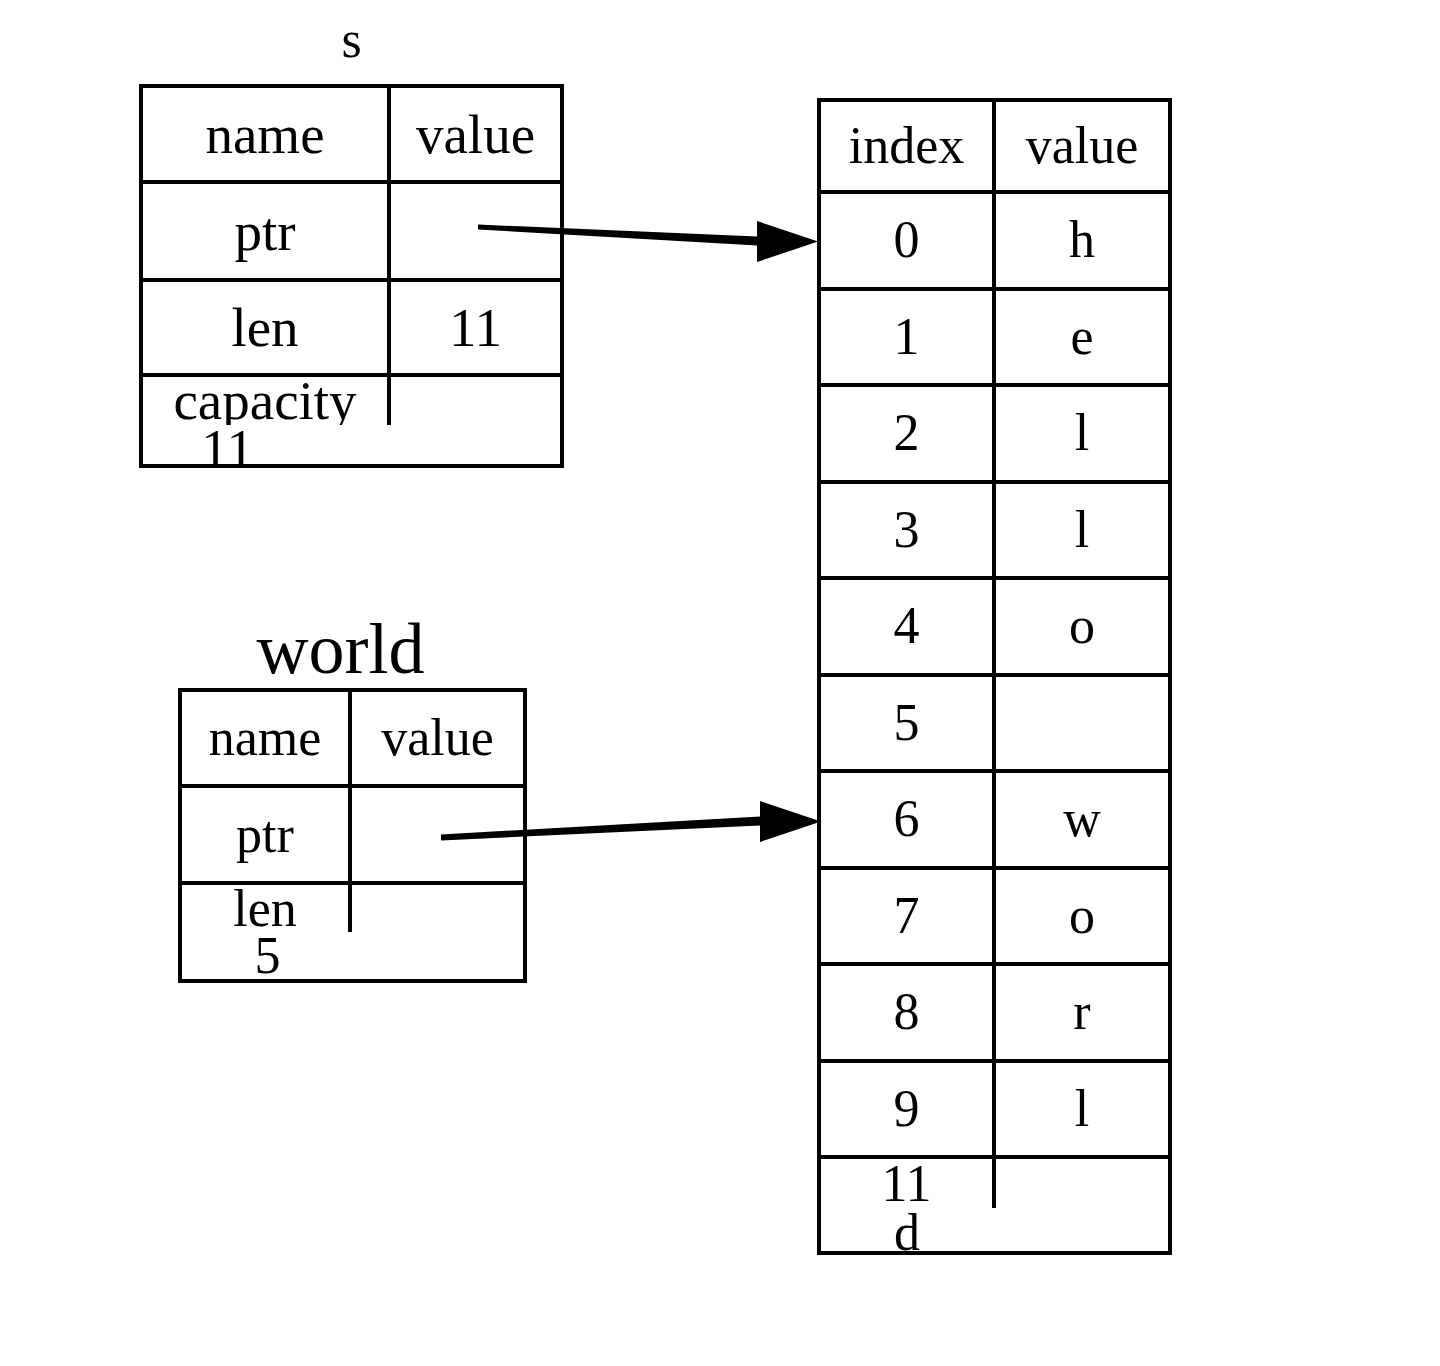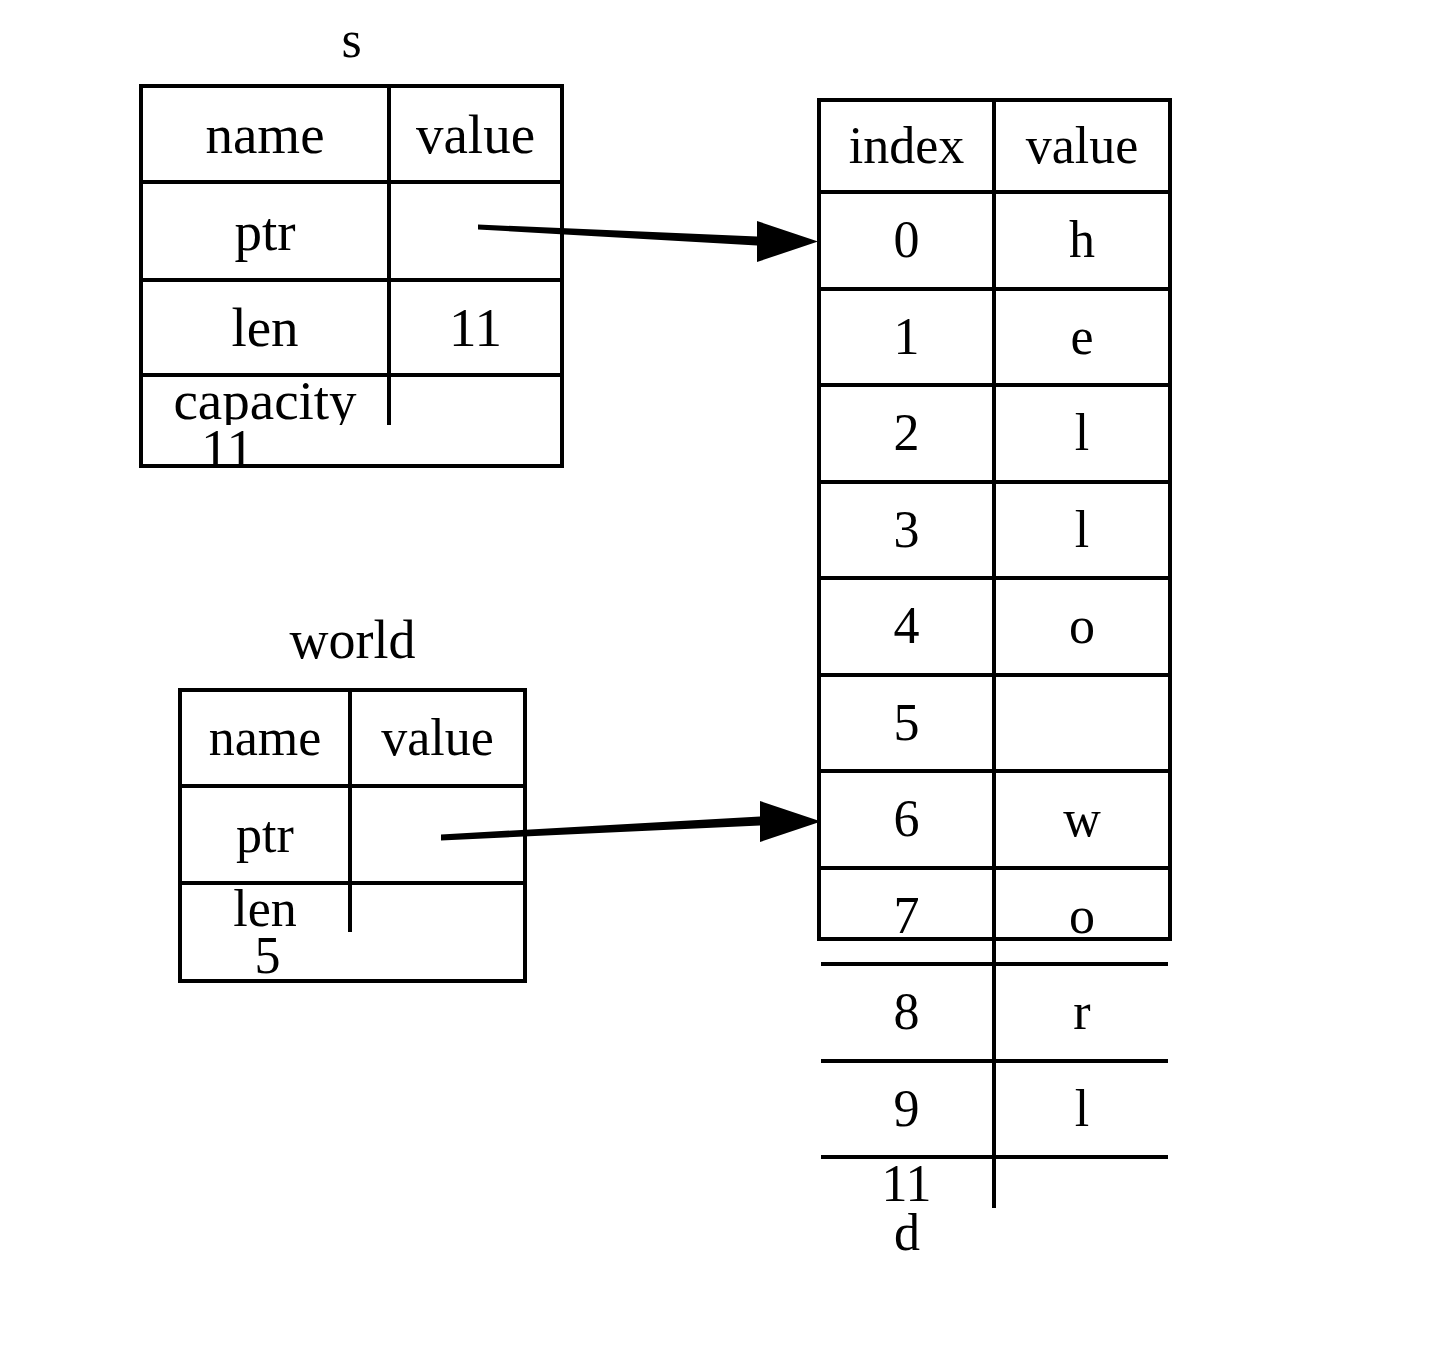--- a/index.html
+++ b/index.html
@@ -58,24 +58,24 @@
   #s-caption{left:139px;top:14px;width:425px;font-size:52px;}
 
   
   #world-table{left:178px;top:688px;width:349px;height:295px;}
   #world-table .row.r0{height:96px;}
   #world-table .row.r1{height:97px;}
   #world-table .row.r2{height:94px;border-bottom:none;}
   #world-table .cell{font-size:52px;}
   #world-table .cell.left{width:170px;}
   #world-table .cell.right{width:171px;}
-  #world-caption{left:178px;top:613px;width:349px;font-size:54px;}
+  #world-caption{left:166px;top:613px;width:349px;font-size:72px;}
 
   
-  #buffer-table{left:817px;top:98px;width:355px;height:843px;}
+  #buffer-table{left:817px;top:98px;width:355px;height:1157px;}
   #buffer-table .row{height:96.5px;}
   #buffer-table .row.head{height:92px;}
   #buffer-table .row:last-child{border-bottom:none;height:98px;}
   #buffer-table .cell{font-size:52px;}
   #buffer-table .cell.left{width:175px;}
   #buffer-table .cell.right{width:172px;}
 
   
   #arrows{
     position:absolute;left:0;top:0;

